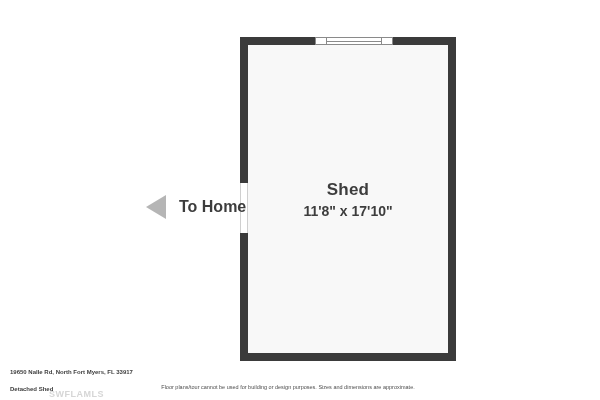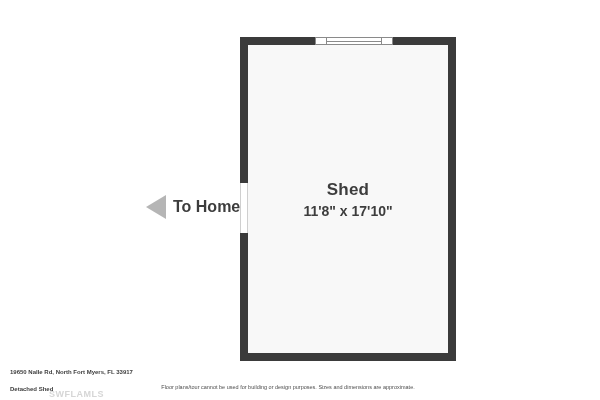--- a/index.html
+++ b/index.html
@@ -85,21 +85,21 @@
     align-items: center;
   }
   .arrow-left {
     width: 0;
     height: 0;
     border-top: 12px solid transparent;
     border-bottom: 12px solid transparent;
     border-right: 20px solid var(--arrow-gray, #b5b5b5);
   }
   .to-home-label {
-    margin-left: 7px;
+    margin-left: 13px;
     font-size: 16px;
     font-weight: bold;
     color: var(--text-dark, #3d3d3d);
   }
 
   
   .footer-address {
     position: absolute;
     left: 10px;
     top: 369px;

